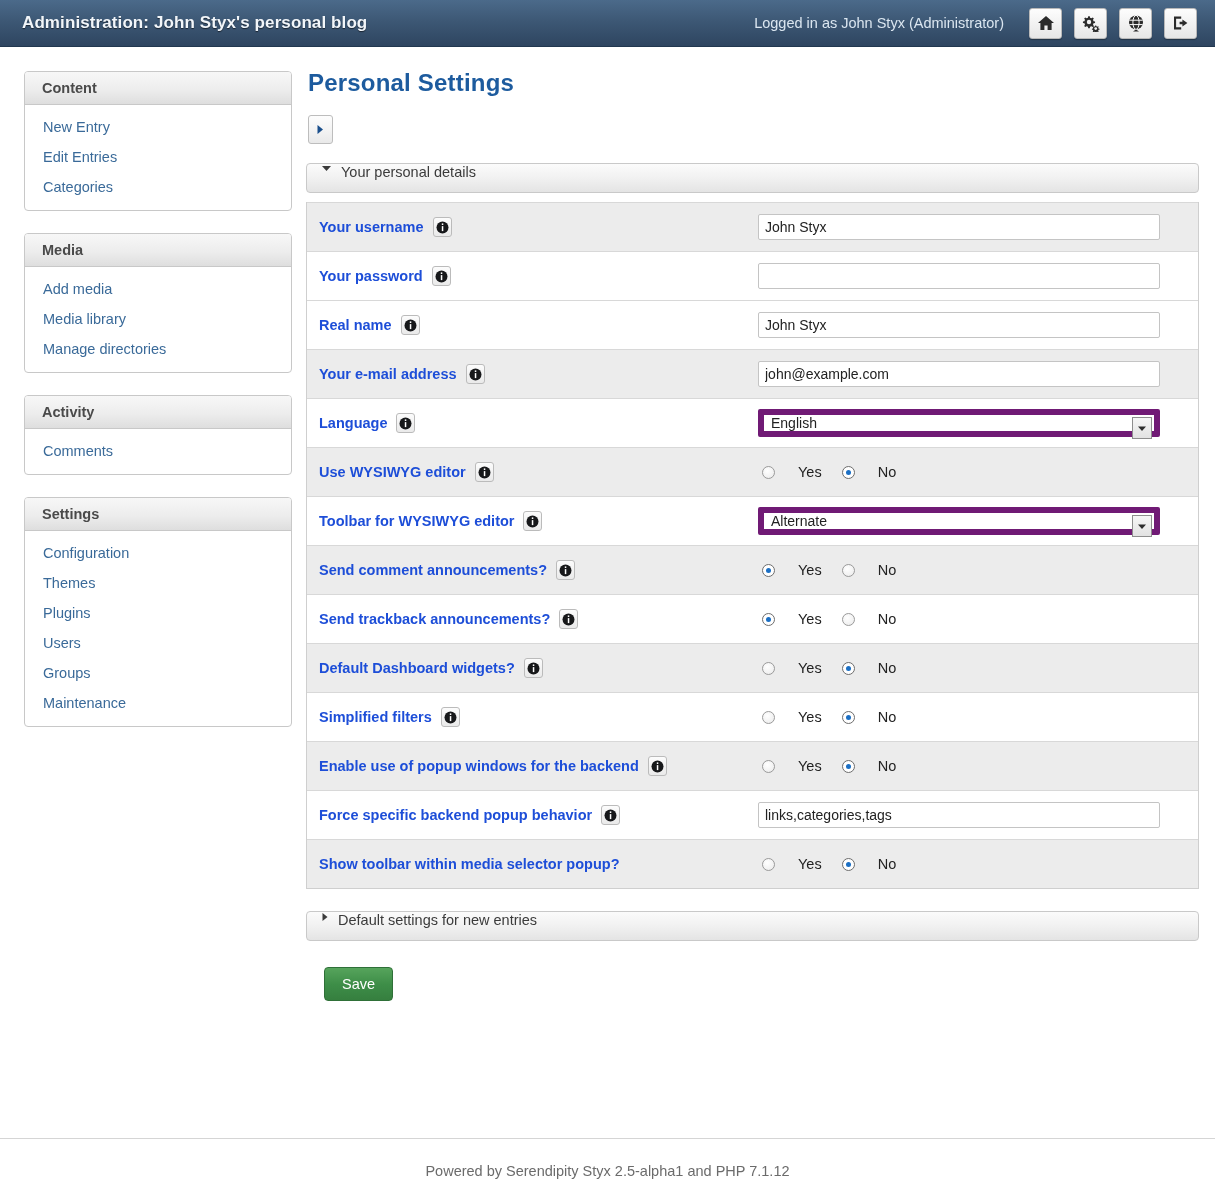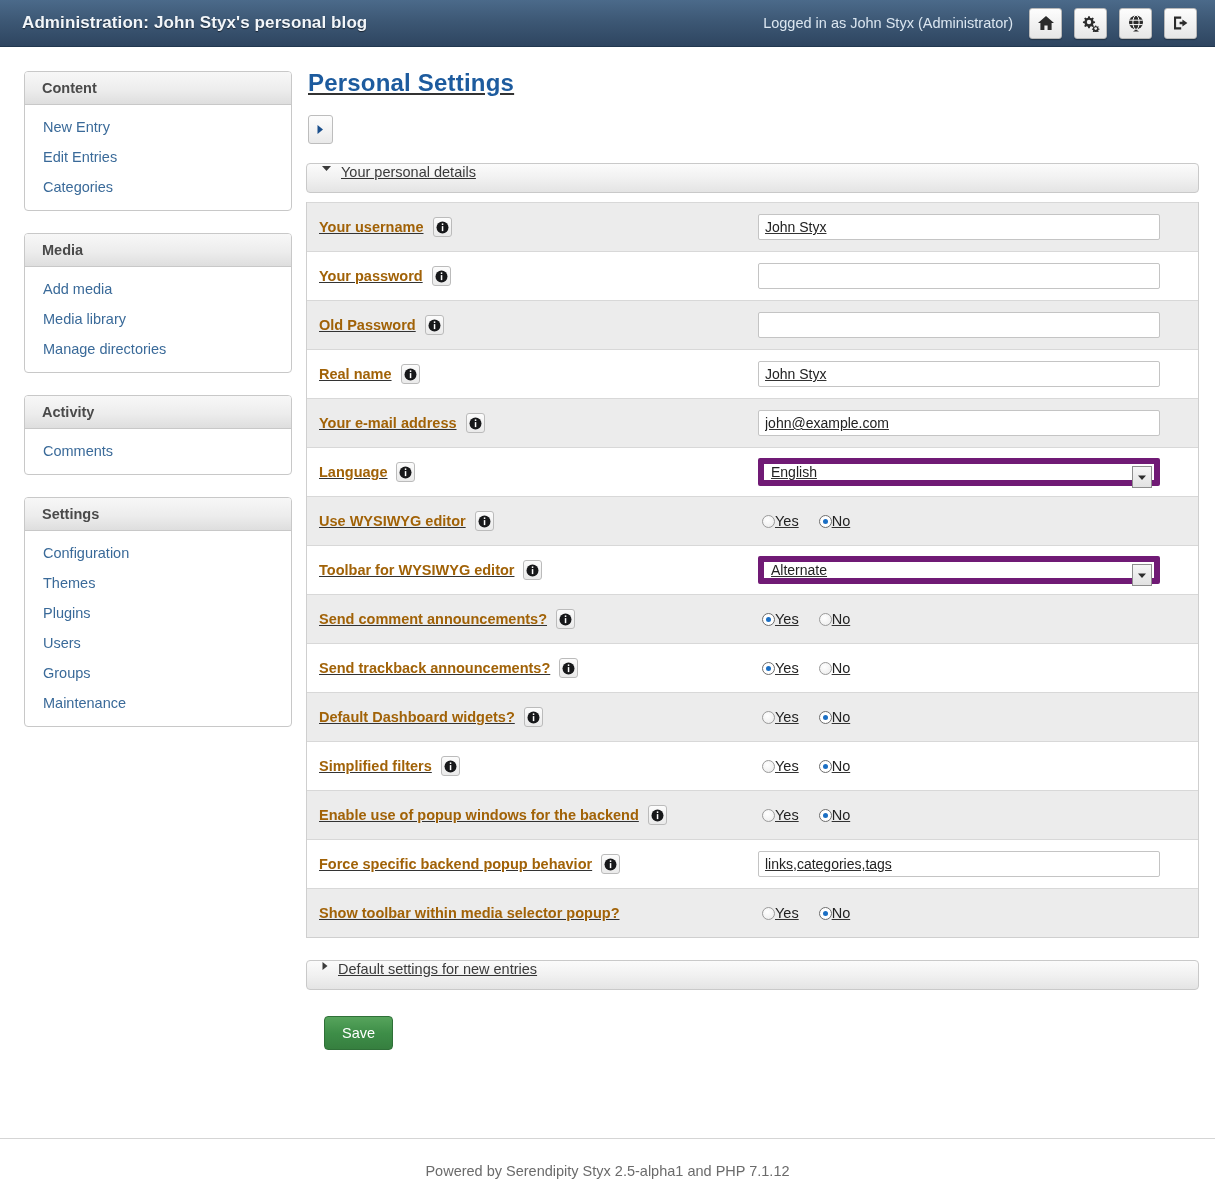--- a/index.html
+++ b/index.html
@@ -34,21 +34,21 @@
   .topbar-right {
     margin-left: auto;
     display: flex;
     align-items: center;
     gap: 12px;
   }
   .logged-in {
     color: #dbe6f0;
     font-size: 14.5px;
     white-space: nowrap;
-    margin-right: 4px;
+    margin-right: 13px;
   }
   .icon-btn {
     width: 33px; height: 31px;
     background: linear-gradient(to bottom,#fdfdfd 0%, #f2f2f2 50%, #e6e6e6 100%);
     border: 1px solid #b9b9b9;
     border-radius: 3px;
     display: flex; align-items: center; justify-content: center;
     cursor: pointer;
     box-shadow: 0 1px 1px rgba(0,0,0,.3);
   }
@@ -61,21 +61,20 @@
     height: 1091px;
   }
   .sidebar {
     width: 292px;
     padding: 24px 0 0 24px;
     flex: 0 0 292px;
   }
   .content {
     flex: 1 1 auto;
     padding: 22px 16px 0 14px;
-    text-decoration: underline;
   }
 
   
   .side-block {
     border: 1px solid #c8c8c8;
     border-radius: 4px;
     background: #fff;
     margin-bottom: 22px;
     overflow: hidden;
   }
@@ -144,21 +143,21 @@
     align-items: center;
     min-height: 49px;
     border-top: 1px solid #d8d8d8;
     padding: 0 14px 0 11px;
   }
   .frow.alt { background: #ececec; }
   .frow .label {
     flex: 0 0 415px;
     font-weight: bold;
     font-size: 14.5px;
-    color: #a16207;
+    color: #1d4ed8;
     display: flex;
     align-items: center;
     gap: 9px;
     padding-left: 1px;
   }
   .frow .field { flex: 1 1 auto; display: flex; align-items: center; margin-left: 25px; }
 
   .info-icon {
     width: 19px; height: 20px;
     background: linear-gradient(to bottom,#fcfcfc,#eaeaea);
@@ -198,21 +197,21 @@
   }
   .select-wrap .sel-arrow {
     position: absolute; right: 2px; top: 2px;
     width: 20px; height: 22px;
     background: linear-gradient(to bottom,#f6f6f6,#e2e2e2);
     border: 1px solid #8d8d8d;
     display: flex; align-items: center; justify-content: center;
   }
 
   .radios { display: flex; align-items: center; gap: 20px; padding-left: 4px; }
-  .radio-opt { display: flex; align-items: center; gap: 0; cursor: pointer; }
+  .radio-opt { display: flex; align-items: center; gap: 23px; cursor: pointer; }
   .radio-opt .rb {
     width: 13px; height: 13px; border-radius: 50%;
     border: 1px solid #9a9a9a;
     background: radial-gradient(circle at 40% 35%, #ffffff 0%, #f0f0f0 70%, #e2e2e2 100%);
     display: inline-block; position: relative;
     flex: 0 0 13px;
   }
   .radio-opt.checked .rb {
     border-color: #6d6d6d;
     background: #ffffff;
@@ -410,35 +409,20 @@
                 <rect x="5.8" y="2.4" width="1.5" height="1.6" fill="#fff"></rect>
                 <rect x="5.8" y="5.1" width="1.5" height="5" fill="#fff"></rect>
               </svg>
           </span>
         </div>
         <div class="field">
           <input class="txt" type="password" value="" style="">
         </div>
       </div>
 
-      <div class="frow alt">
-        <div class="label">
-          <span>Old Password</span>
-          <span class="info-icon">
-            <svg width="13" height="13" viewBox="0 0 13 13" aria-hidden="true">
-                <circle cx="6.5" cy="6.5" r="6" fill="#17181a"></circle>
-                <rect x="5.8" y="2.4" width="1.5" height="1.6" fill="#fff"></rect>
-                <rect x="5.8" y="5.1" width="1.5" height="5" fill="#fff"></rect>
-              </svg>
-          </span>
-        </div>
-        <div class="field">
-          <input class="txt" type="password" value="" style="">
-        </div>
-      </div>
 
       <div class="frow">
         <div class="label">
           <span>Real name</span>
           <span class="info-icon">
             <svg width="13" height="13" viewBox="0 0 13 13" aria-hidden="true">
                 <circle cx="6.5" cy="6.5" r="6" fill="#17181a"></circle>
                 <rect x="5.8" y="2.4" width="1.5" height="1.6" fill="#fff"></rect>
                 <rect x="5.8" y="5.1" width="1.5" height="5" fill="#fff"></rect>
               </svg>

